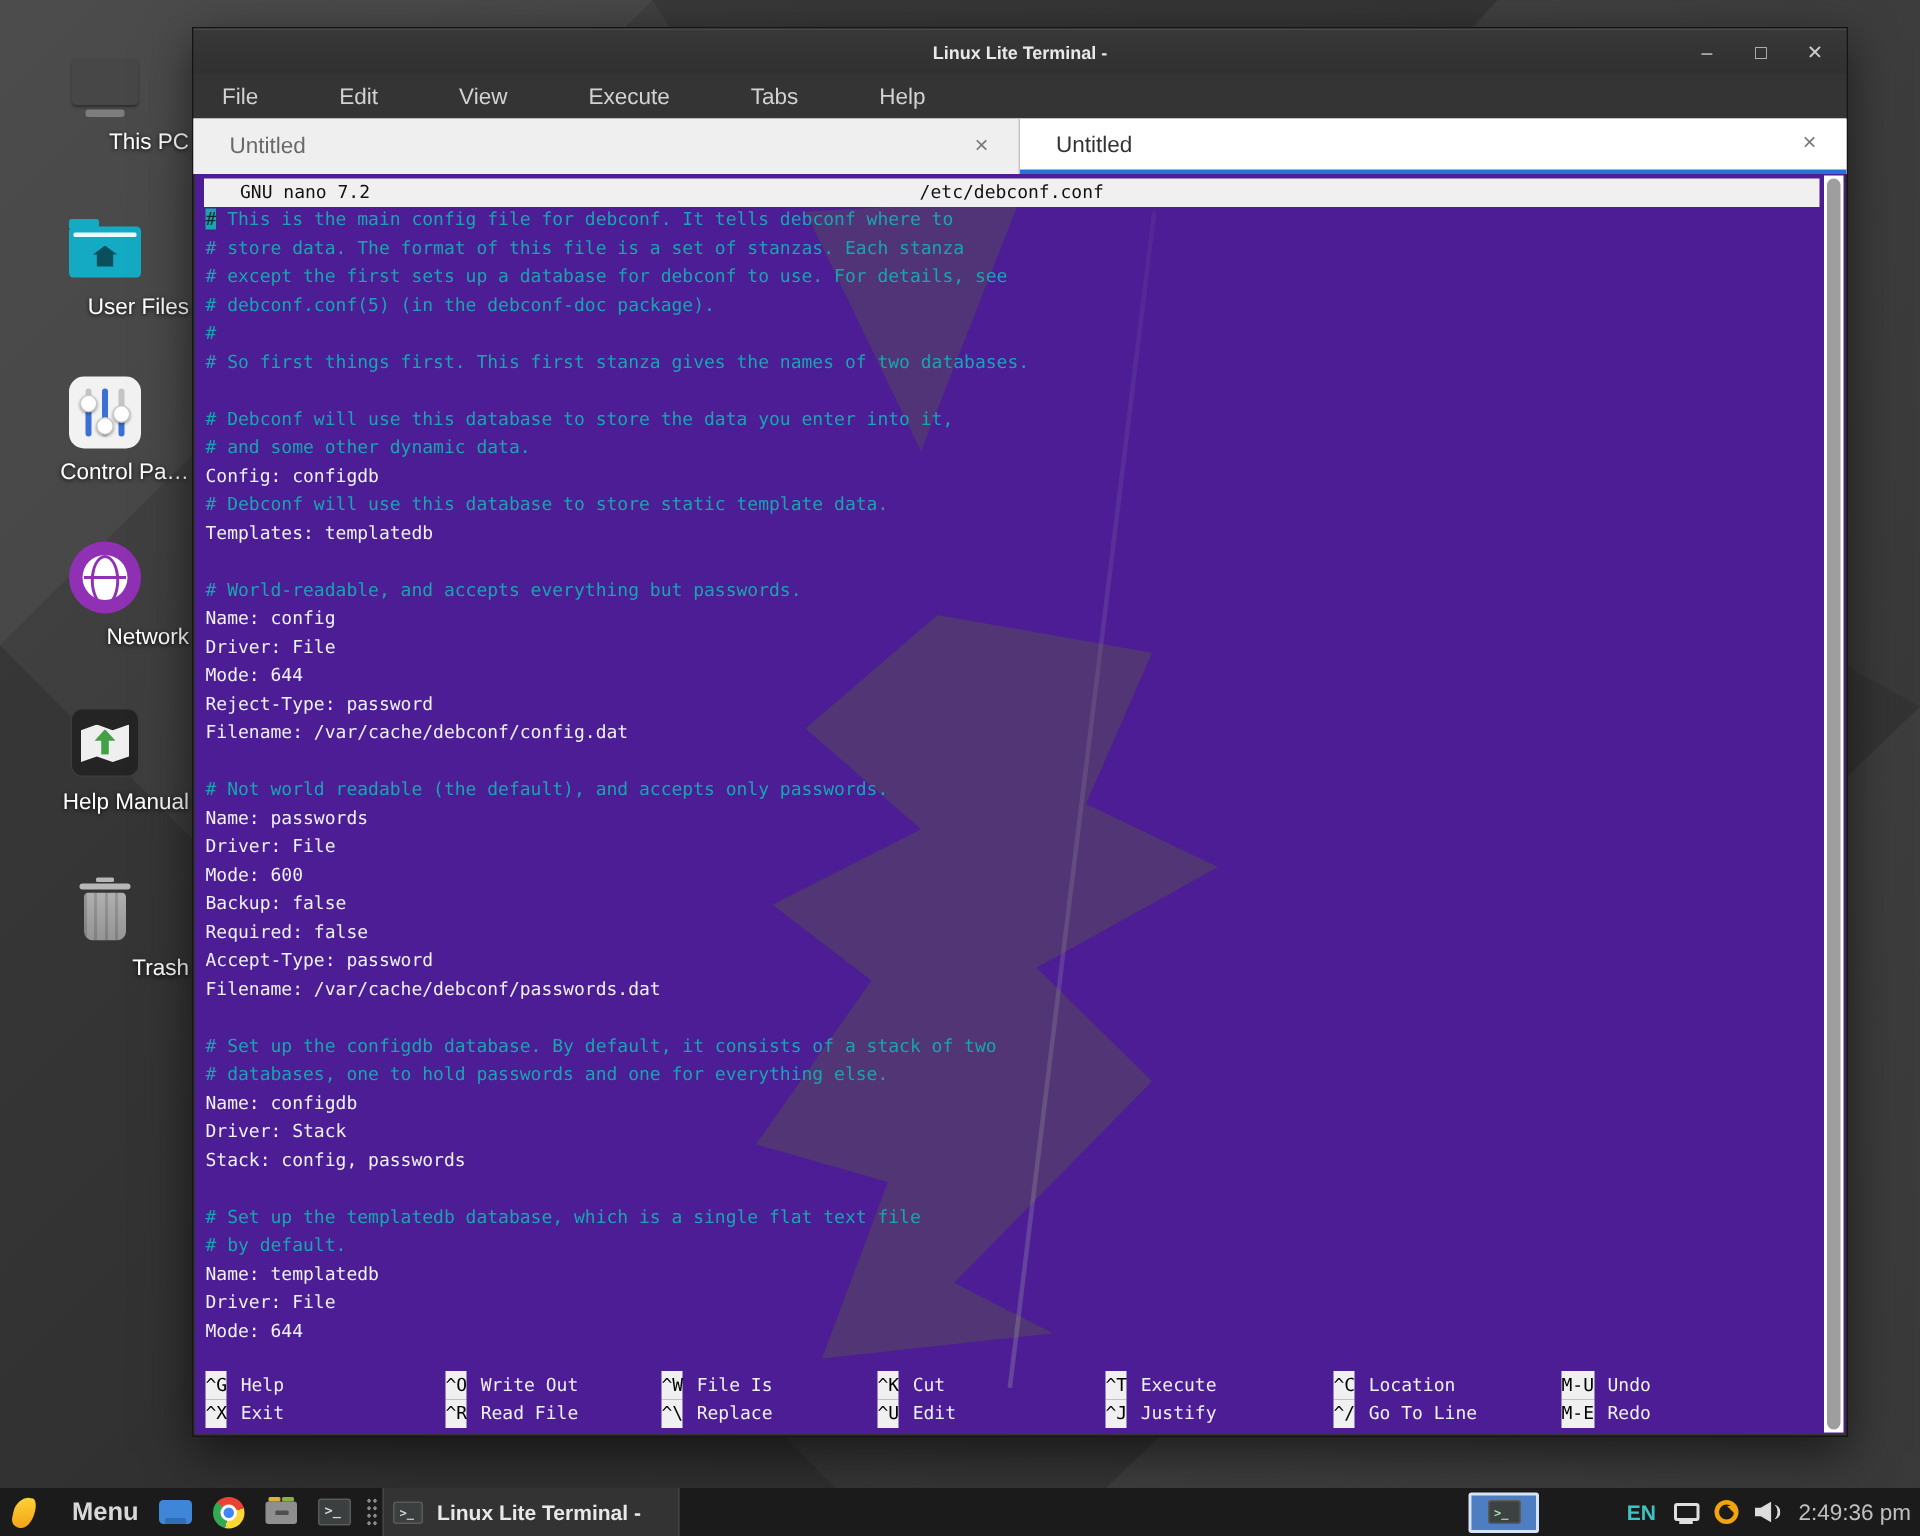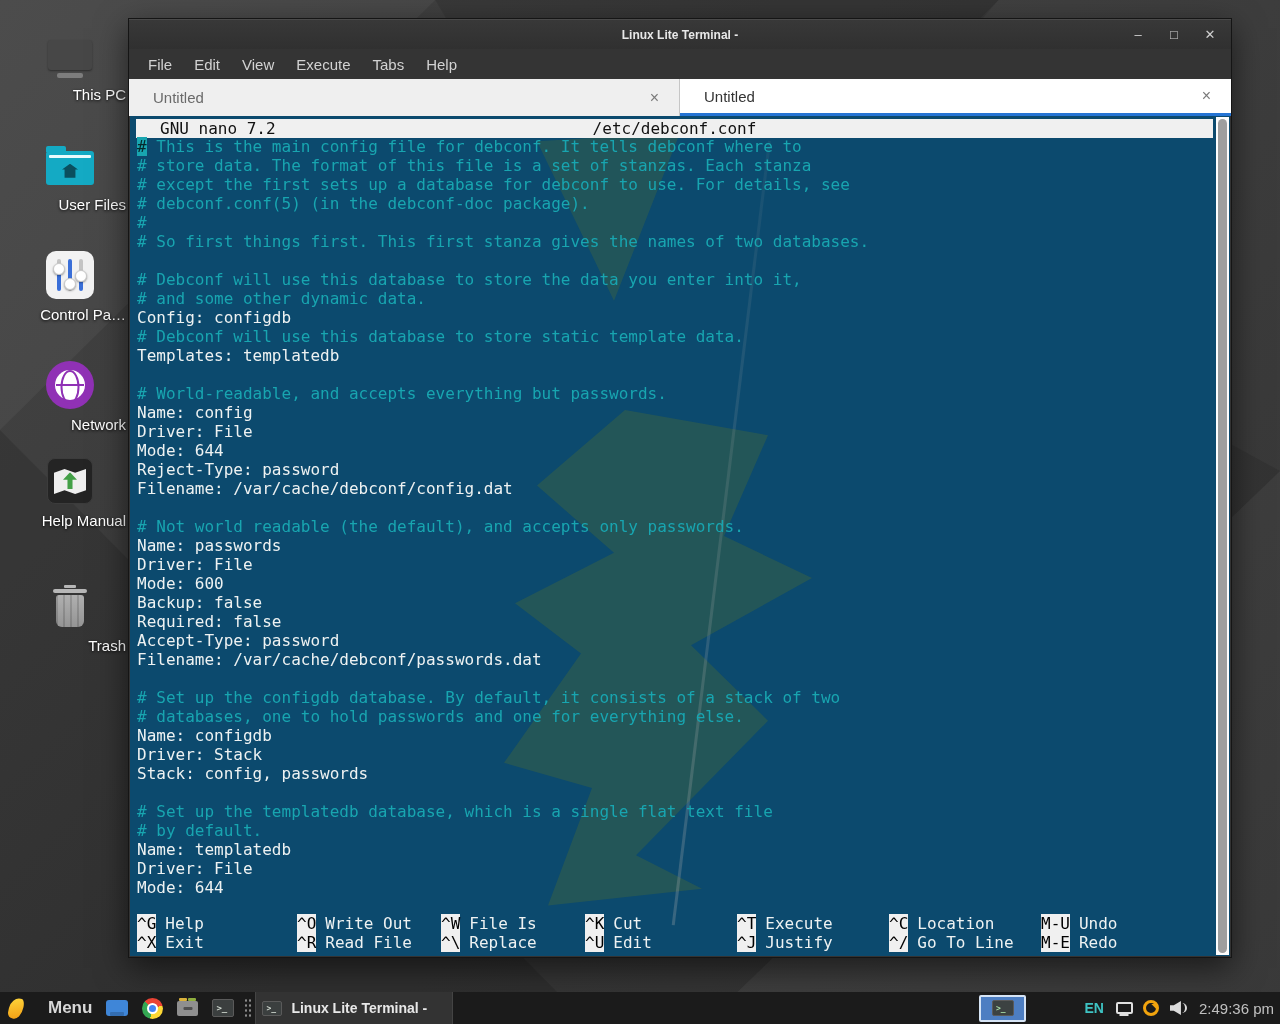--- a/index.html
+++ b/index.html
@@ -50,34 +50,34 @@
   .icon-trash::after { content:""; position:absolute; top:-10px; left:50%; transform:translateX(-50%); width:12px; height:3px; background:#b7b7b7; border-radius:1px; }
 
   
   .window { position:absolute; left:128px; top:18px; width:1104px; height:940px; z-index:3;
     border:1px solid #151515; background:#333333; box-shadow:0 10px 30px rgba(0,0,0,.55); }
   .titlebar { height:30px; background:linear-gradient(#383838,#303030); position:relative; display:flex; align-items:center; justify-content:center; border-top:1px solid #4a4a4a; }
   .title { font-size:12px; font-weight:bold; color:#e8e8e8; }
   .win-controls { position:absolute; right:14px; top:0; height:100%; display:flex; align-items:center; gap:22px; }
   .wc { color:#d0d0d0; font-size:13px; line-height:1; cursor:default; width:14px; text-align:center; }
 
-  .menubar { height:30px; background:#343434; display:flex; align-items:center; padding-left:8px; }
+  .menubar { height:30px; background:#343434; display:flex; align-items:center; padding-left:8px;gap:32px; }
   .menu-item { color:#d2d2d2; font-size:15px; padding:4px 11px; }
 
   .tabbar { height:37px; display:flex; background:#d9d9d9; }
   .tab { flex:1 1 50%; display:flex; align-items:center; position:relative; padding:0 14px 0 24px; }
   .tab.inactive { background:#efefef; border-right:1px solid #c6c6c6; }
   .tab.active { background:#ffffff; border-bottom:3px solid #2574d4; }
   .tab-label { font-size:15px; }
   .tab.inactive .tab-label { color:#6a6a6a; }
   .tab.active .tab-label { color:#333333; }
   .tab-close { margin-left:auto; color:#7a7a7a; font-size:16px; padding:0 6px; }
 
-  .terminal { position:absolute; left:1px; right:1px; top:97px; bottom:1px; background:#0c4a6e; overflow:hidden;
-    font-family:"DejaVu Sans Mono","Liberation Mono",monospace; font-size:16px; line-height:19px; }
+  .terminal { position:absolute; left:1px; right:1px; top:97px; bottom:1px; background:#4c1d95; overflow:hidden;
+    font-family:"DejaVu Sans Mono","Liberation Mono",monospace; font-size:12px; line-height:19px; }
 
   
   .wm { position:absolute; inset:0; pointer-events:none; }
   .wm-tip  { clip-path:polygon(37% 3%,50% 2%,44% 22%); background:rgba(96,120,34,.26); }
   .wm-body { clip-path:polygon(45% 35%,58% 38%,54% 50%,62% 55%,51% 63%,58% 72%,46% 88%,52% 92%,38% 94%,42% 80%,34% 77%,41% 64%,35% 58%,44% 52%,37% 44%); background:rgba(96,120,34,.28); }
   .wm-stem { position:absolute; left:58%; top:3%; width:3px; height:94%; background:linear-gradient(rgba(160,160,160,.08),rgba(175,175,175,.28)); transform:rotate(7deg); transform-origin:top; pointer-events:none; }
 
   .nano-header { position:absolute; left:6px; right:17px; top:3px; height:19px; background:#f0f0f0; color:#111; }
   .nano-version { position:absolute; left:24px; top:0; }
   .nano-file { position:absolute; left:0; right:0; top:0; text-align:center; }
@@ -170,21 +170,21 @@
   <span class="di-label">Control Pa…</span>
 </div>
 <div class="desktop-icon" style="top:356px">
   <div class="di-icon">
       <div class="icon-net">
         <div class="globe"></div>
       </div>
     </div>
   <span class="di-label">Network</span>
 </div>
-<div class="desktop-icon" style="top:452px">
+<div class="desktop-icon" style="top:466px">
   <div class="di-icon">
       <div class="icon-help">
         <div class="map"></div>
         <div class="up-arrow"></div>
       </div>
     </div>
   <span class="di-label">Help Manual</span>
 </div>
 <div class="desktop-icon" style="top:577px">
   <div class="di-icon">

